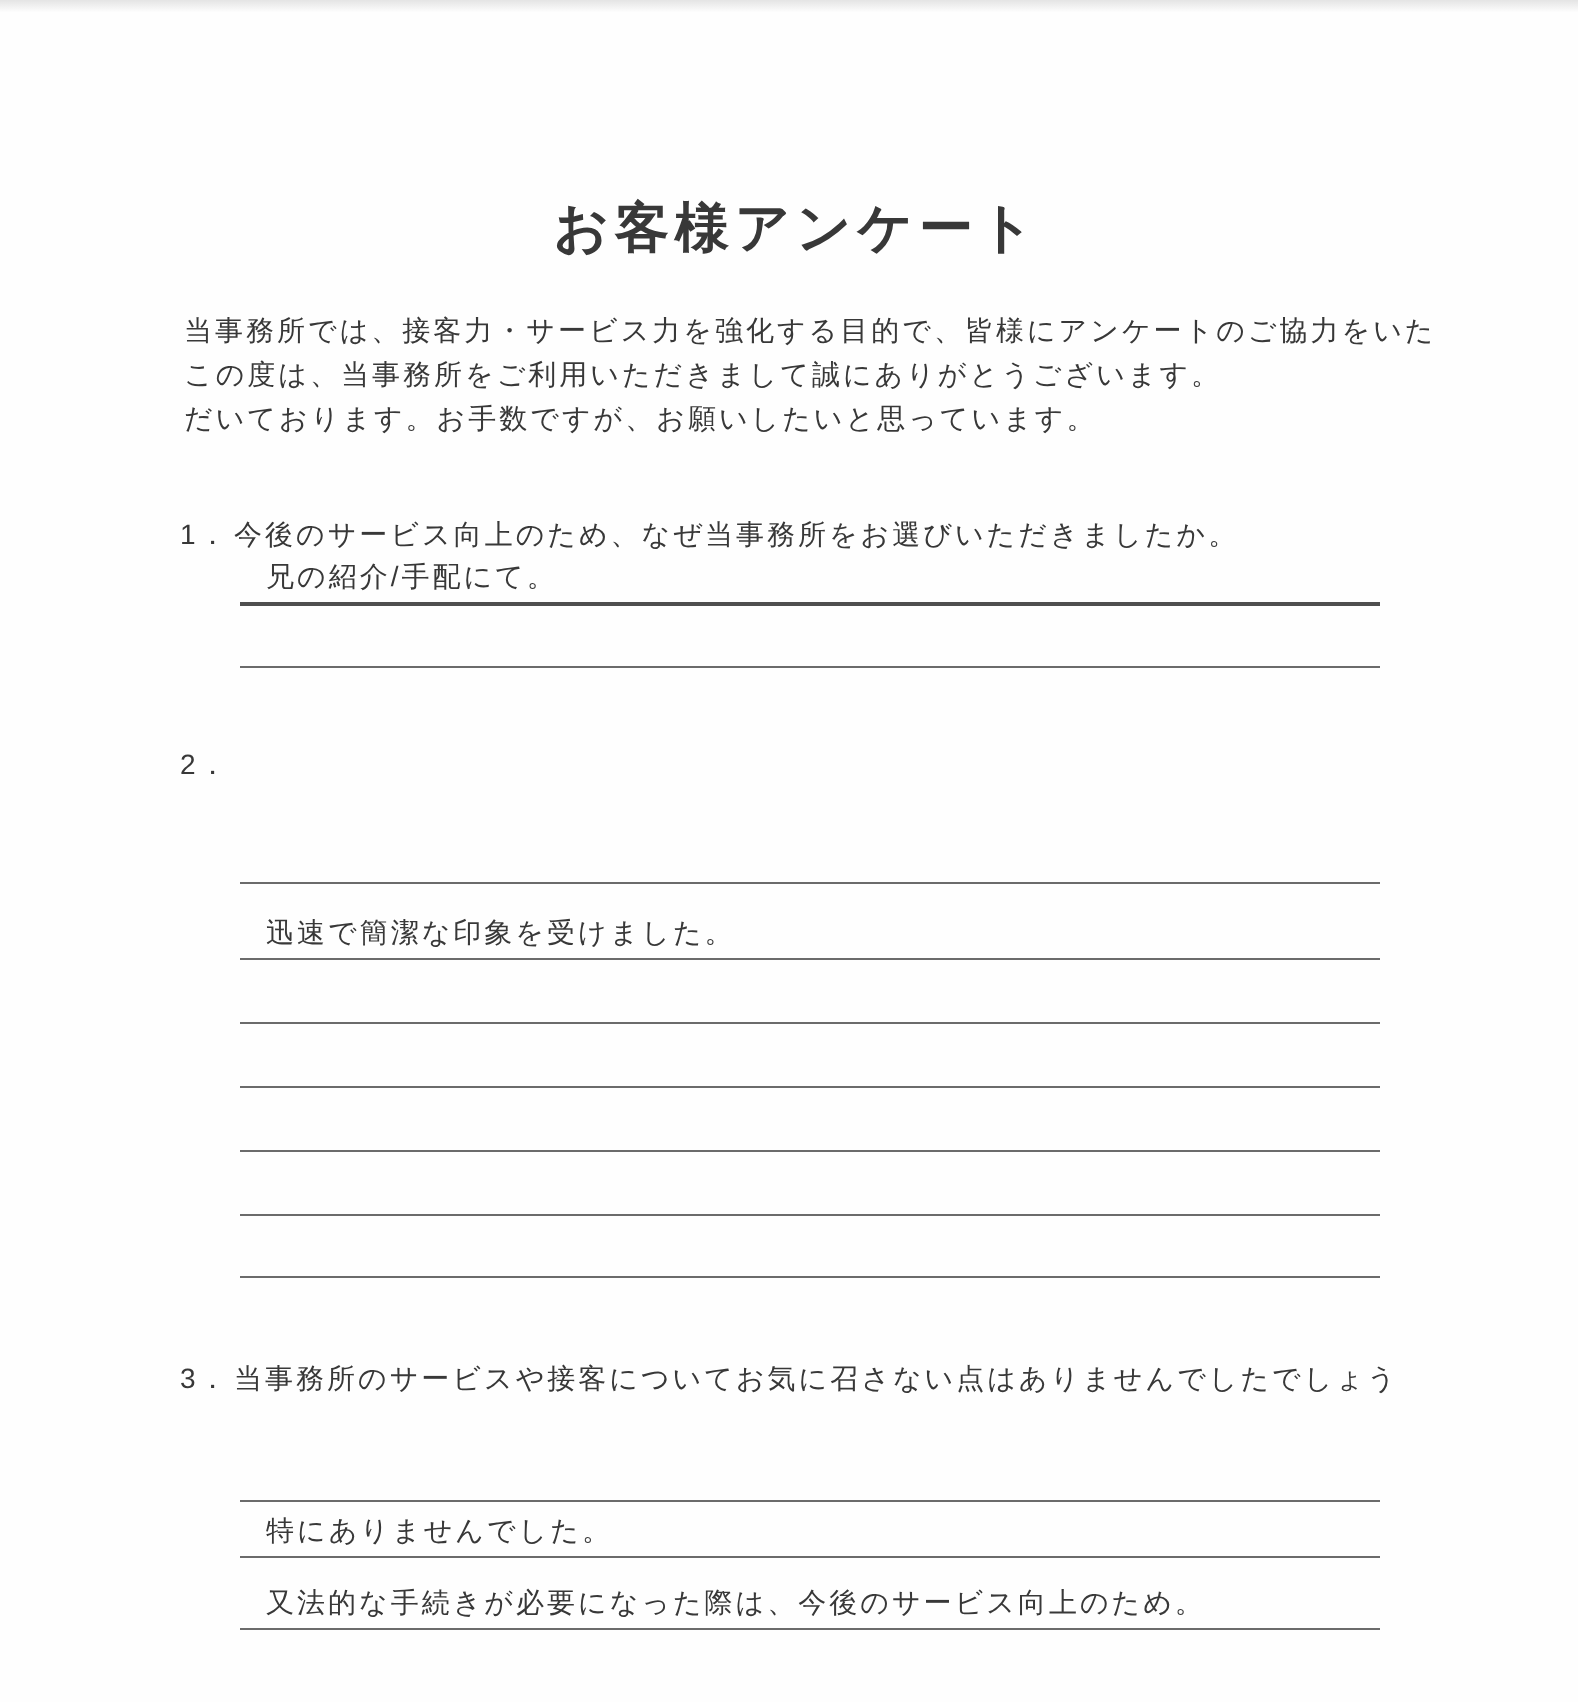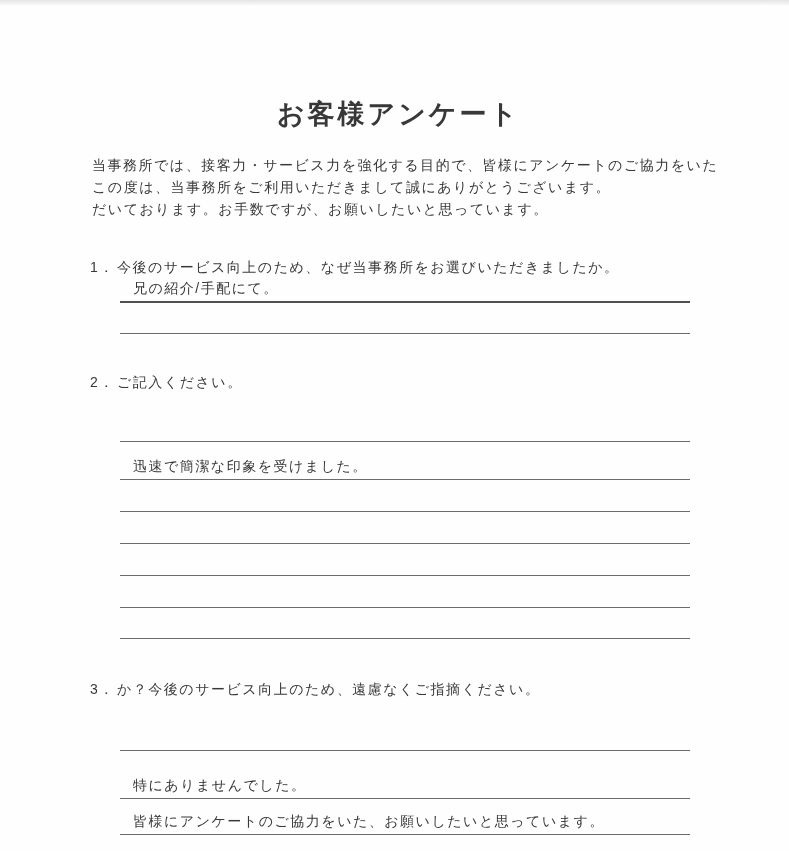--- a/index.html
+++ b/index.html
@@ -111,21 +111,20 @@
       <span>兄の紹介/手配にて。</span>
     </div>
     <div class="row" style="height:31px;">
       <span></span>
     </div>
   </div>
 
   <div class="q-label" style="top:371px;">
     <span class="q-number">2．</span>
     <span class="q-text">
-      <span class="q-line">ご記入ください。</span>
     </span>
   </div>
   <div class="rules topline" style="top:441px;font-family:Liberation Serif, serif;">
     <div class="row" style="height:38px;">
       <span>迅速で簡潔な印象を受けました。</span>
     </div>
     <div class="row" style="height:32px;">
       <span></span>
     </div>
     <div class="row" style="height:32px;">
@@ -138,25 +137,25 @@
       <span></span>
     </div>
     <div class="row" style="height:31px;">
       <span></span>
     </div>
   </div>
 
   <div class="q-label" style="top:678px;">
     <span class="q-number">3．</span>
     <span class="q-text">
-      <span class="q-line">か？今後のサービス向上のため、遠慮なくご指摘ください。</span>
+      <span class="q-line">当事務所のサービスや接客についてお気に召さない点はありませんでしたでしょう</span>
     </span>
   </div>
   <div class="rules topline" style="top:750px;">
-    <div class="row" style="height:28px;margin-top:20px;">
+    <div class="row" style="height:28px;">
       <span>特にありませんでした。</span>
     </div>
     <div class="row" style="height:36px;">
-      <span>皆様にアンケートのご協力をいた、お願いしたいと思っています。</span>
+      <span>又法的な手続きが必要になった際は、今後のサービス向上のため。</span>
     </div>
   </div>
 
 </div>
 
 </body></html>

